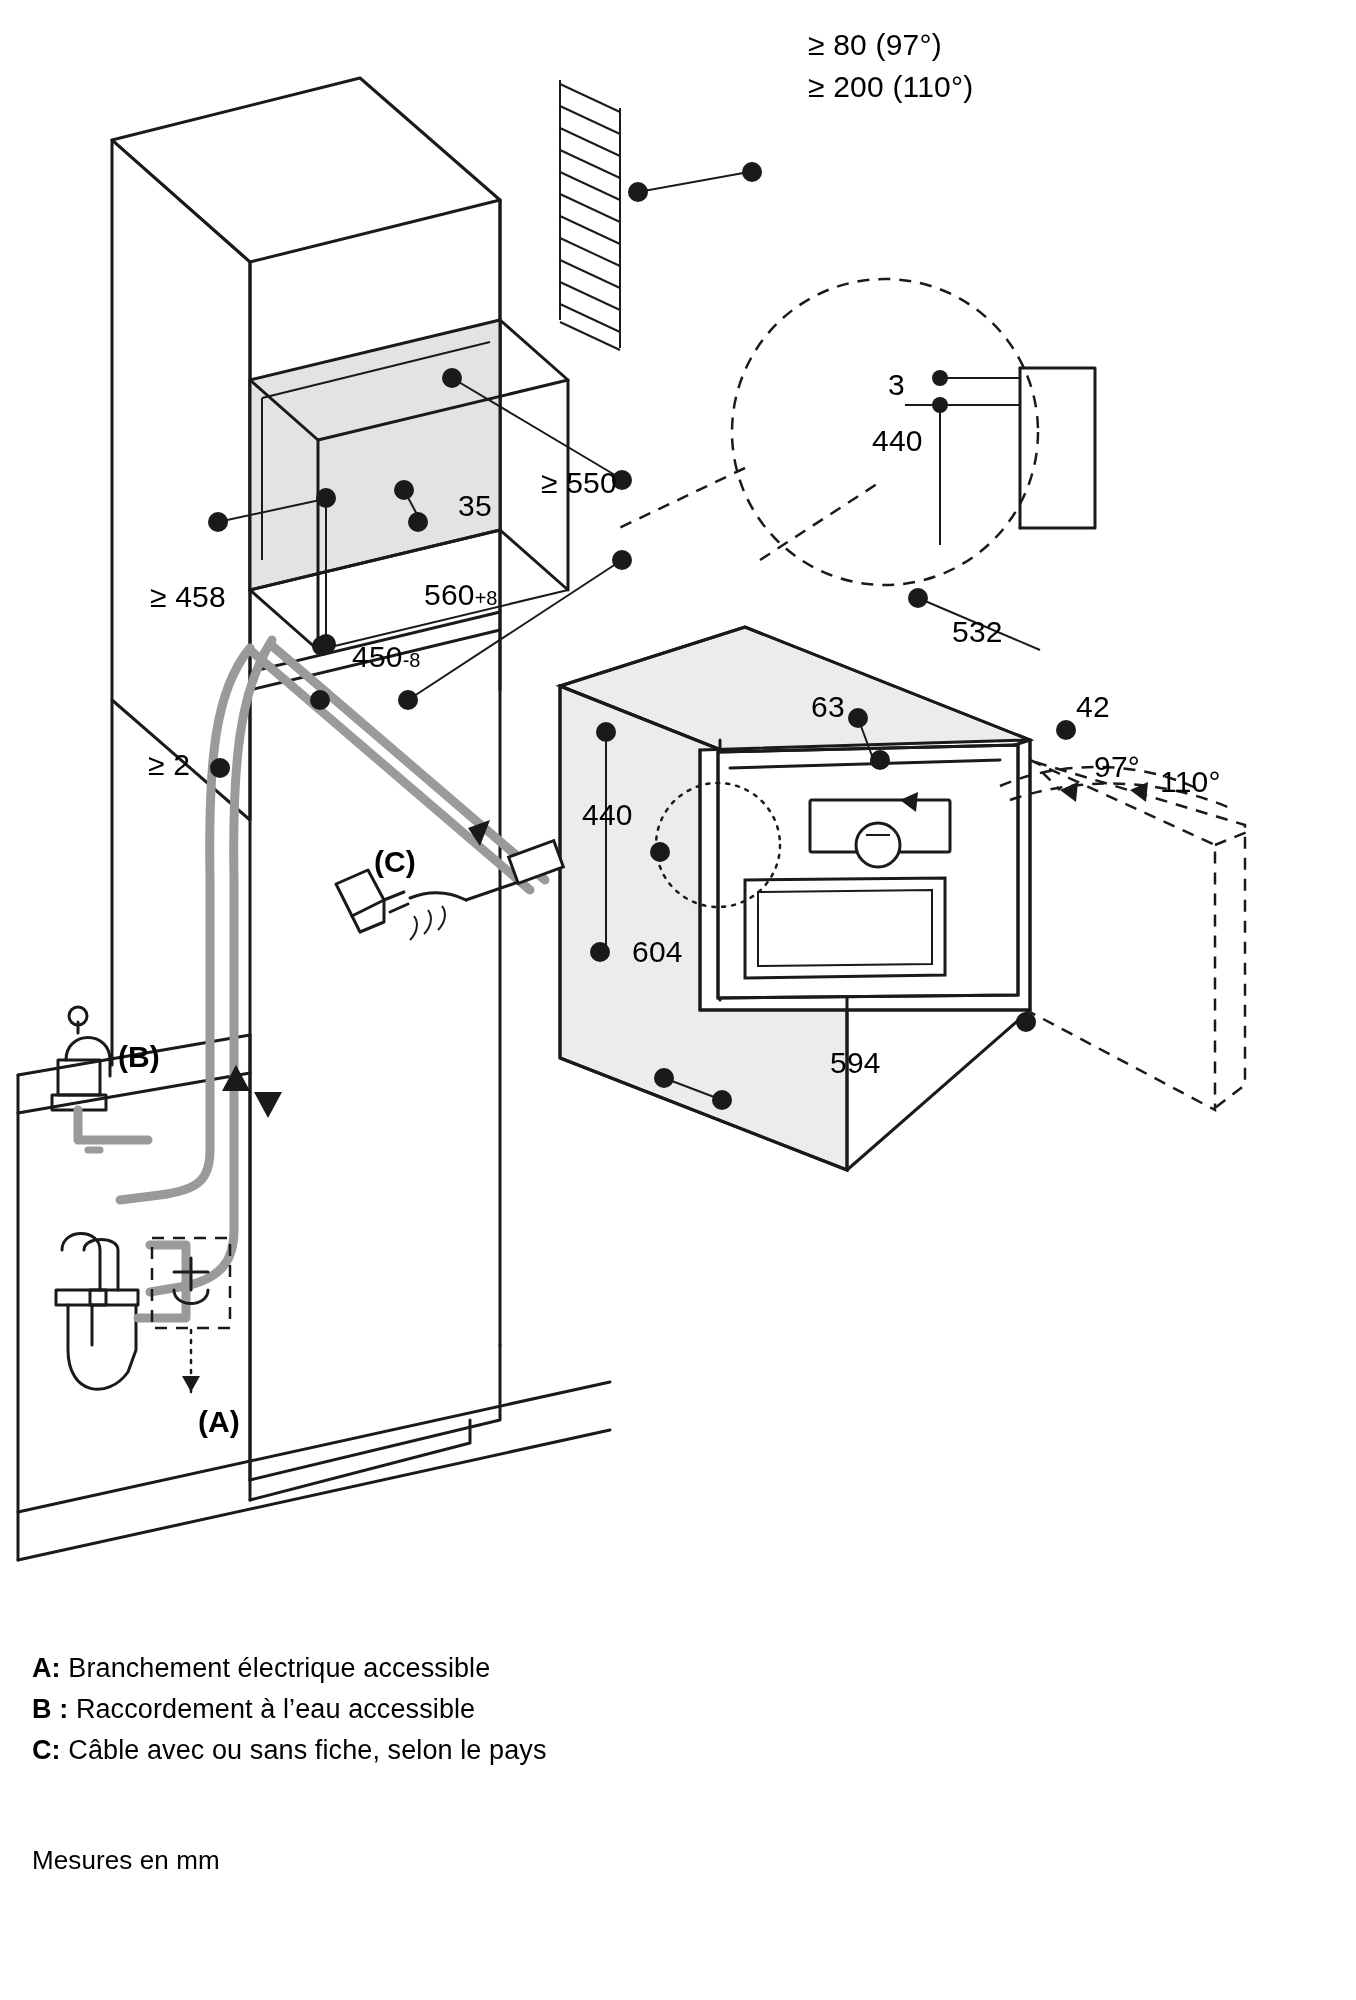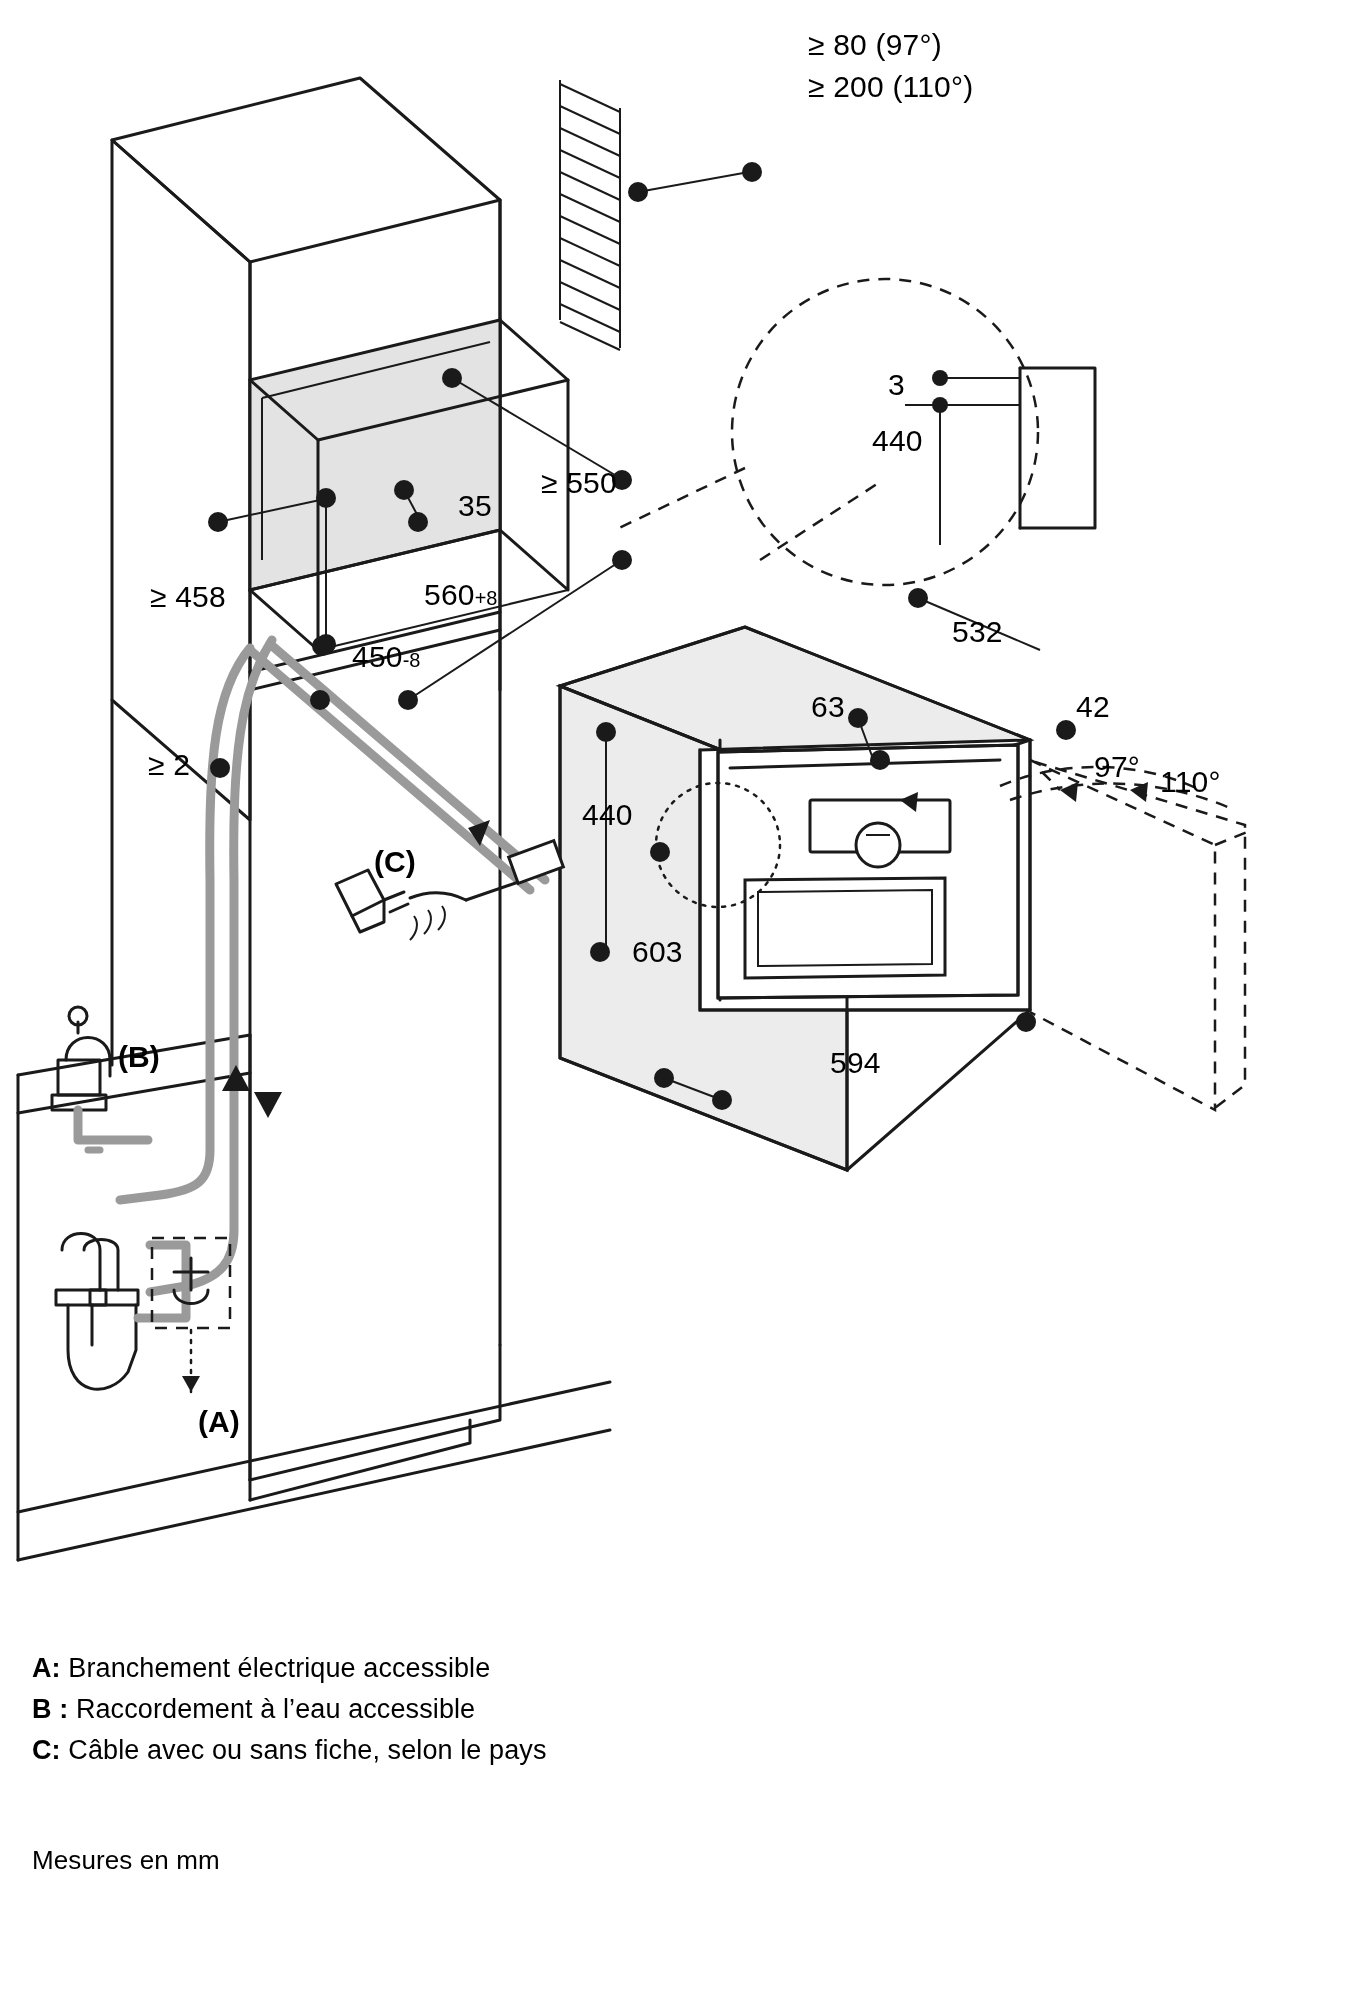--- a/index.html
+++ b/index.html
@@ -320,21 +320,21 @@
   <div style="position:absolute;left:888px;top:368px;" class="lbl">3</div>
   <div style="position:absolute;left:872px;top:424px;" class="lbl">440</div>
 
   <div style="position:absolute;left:952px;top:615px;" class="lbl">532</div>
   <div style="position:absolute;left:1076px;top:690px;" class="lbl">42</div>
   <div style="position:absolute;left:1094px;top:750px;" class="lbl">97°</div>
   <div style="position:absolute;left:1160px;top:765px;" class="lbl">110°</div>
 
   <div style="position:absolute;left:811px;top:690px;" class="lbl">63</div>
   <div style="position:absolute;left:582px;top:798px;" class="lbl">440</div>
-  <div style="position:absolute;left:632px;top:935px;" class="lbl">603</div>
+  <div style="position:absolute;left:632px;top:935px;" class="lbl">604</div>
   <div style="position:absolute;left:830px;top:1046px;" class="lbl">594</div>
 
   <div style="position:absolute;left:374px;top:845px;" class="lbl-bold">(C)</div>
   <div style="position:absolute;left:118px;top:1040px;" class="lbl-bold">(B)</div>
   <div style="position:absolute;left:198px;top:1405px;" class="lbl-bold">(A)</div>
 
   <div class="legend">
     <div class="legend-row">
       <span class="legend-key">A:</span>
       <span>Branchement électrique accessible</span>

